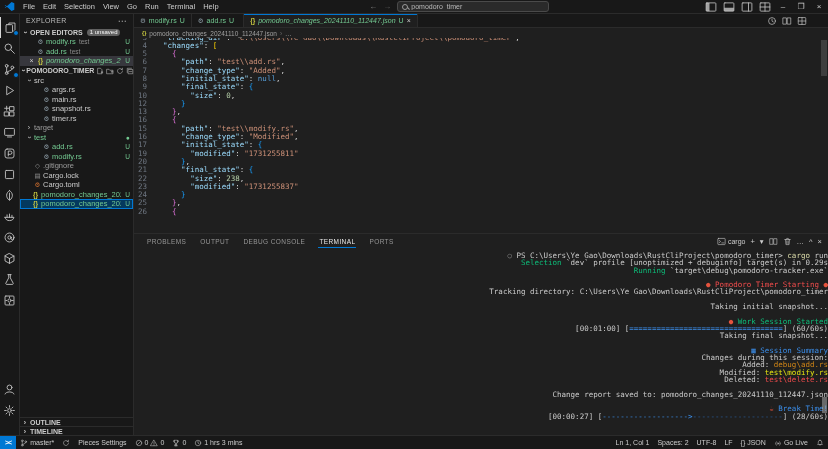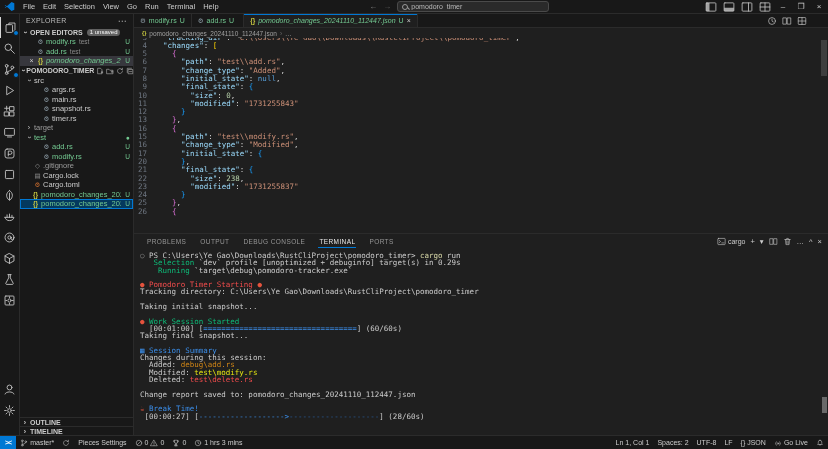--- a/index.html
+++ b/index.html
@@ -108,21 +108,21 @@
   .ptab { font-size:6.5px; letter-spacing:.4px; color:#969696; padding:0 7px; height:100%;
     display:flex; align-items:center; position:relative; }
   .ptab.active { color:#e7e7e7; }
   .ptab.active::after { content:""; position:absolute; left:6px; right:6px; bottom:0; height:1px; background:#0078d4; }
   .panel-actions { margin-left:auto; display:flex; align-items:center; gap:5px; color:#cccccc; font-size:7.5px; }
   .panel-actions .ig { width:9px; height:9px; }
   .term-picker { display:flex; align-items:center; gap:2px; color:#cccccc; font-size:7px; }
   .termwrap { flex:1; position:relative; overflow:hidden; }
   .term { padding:4px 0 0 6px; font-family:"DejaVu Sans Mono","DejaVu Sans", monospace;
     font-size:7.5px; }
-  .tl { line-height:7.3px; height:7.3px; white-space:pre; }
+  .tl { line-height:7.3px; height:7.3px; white-space:pre;text-align:right; }
   .t-f { color:#cccccc; } .t-g { color:#0dbc79; } .t-r { color:#f14c4c; }
   .t-b { color:#3b8eea; } .t-bd { color:#2a5e9e; } .t-y { color:#dcdcaa; }
   .t-y2 { color:#e5e510; } .t-o { color:#d18616; } .t-d { color:#8c8c8c; }
   .t-et { color:#e5533d; } .t-ec { color:#3b8eea; } .t-ek { color:#e5533d; }
   .term-scroll { position:absolute; right:1px; bottom:22px; width:5px; height:16px; background:rgba(180,180,180,.5); }
 
   
   .statusbar { position:absolute; left:0; right:0; bottom:0; height:14px; background:#181818;
     border-top:1px solid #2b2b2b; display:flex; align-items:center; font-size:7px; color:#cccccc; }
   .st-item { display:flex; align-items:center; gap:2px; padding:0 4px; height:100%; }
@@ -526,27 +526,27 @@
     <div class="codearea">
       <div class="codelines" id="codelines">
           <div class="cl"><span class="ln">3</span><span class="lc"><span class="tok-txt">  </span><span class="tok-k">"tracking_dir"</span><span class="tok-p">: </span><span class="tok-s">"C:\\Users\\Ye Gao\\Downloads\\RustCliProject\\pomodoro_timer"</span><span class="tok-p">,</span></span></div>
           <div class="cl"><span class="ln">4</span><span class="lc"><span class="tok-txt">  </span><span class="tok-k">"changes"</span><span class="tok-p">: </span><span class="tok-bg">[</span></span></div>
           <div class="cl"><span class="ln">5</span><span class="lc"><span class="tok-txt">    </span><span class="tok-bp">{</span></span></div>
           <div class="cl"><span class="ln">6</span><span class="lc"><span class="tok-txt">      </span><span class="tok-k">"path"</span><span class="tok-p">: </span><span class="tok-s">"test\\add.rs"</span><span class="tok-p">,</span></span></div>
           <div class="cl"><span class="ln">7</span><span class="lc"><span class="tok-txt">      </span><span class="tok-k">"change_type"</span><span class="tok-p">: </span><span class="tok-s">"Added"</span><span class="tok-p">,</span></span></div>
           <div class="cl"><span class="ln">8</span><span class="lc"><span class="tok-txt">      </span><span class="tok-k">"initial_state"</span><span class="tok-p">: </span><span class="tok-kw">null</span><span class="tok-p">,</span></span></div>
           <div class="cl"><span class="ln">9</span><span class="lc"><span class="tok-txt">      </span><span class="tok-k">"final_state"</span><span class="tok-p">: </span><span class="tok-bb">{</span></span></div>
           <div class="cl"><span class="ln">10</span><span class="lc"><span class="tok-txt">        </span><span class="tok-k">"size"</span><span class="tok-p">: </span><span class="tok-n">0</span><span class="tok-p">,</span></span></div>
-          <div class="cl"><span class="ln">11</span><span class="lc"><span class="tok-txt">        </span><span class="tok-k">"modified"</span><span class="tok-p">: </span><span class="tok-s">"1731255843"</span></span></div>
           <div class="cl"><span class="ln">12</span><span class="lc"><span class="tok-txt">      </span><span class="tok-bb">}</span></span></div>
           <div class="cl"><span class="ln">13</span><span class="lc"><span class="tok-txt">    </span><span class="tok-bp">}</span><span class="tok-p">,</span></span></div>
           <div class="cl"><span class="ln">16</span><span class="lc"><span class="tok-txt">    </span><span class="tok-bp">{</span></span></div>
           <div class="cl"><span class="ln">15</span><span class="lc"><span class="tok-txt">      </span><span class="tok-k">"path"</span><span class="tok-p">: </span><span class="tok-s">"test\\modify.rs"</span><span class="tok-p">,</span></span></div>
           <div class="cl"><span class="ln">16</span><span class="lc"><span class="tok-txt">      </span><span class="tok-k">"change_type"</span><span class="tok-p">: </span><span class="tok-s">"Modified"</span><span class="tok-p">,</span></span></div>
           <div class="cl"><span class="ln">17</span><span class="lc"><span class="tok-txt">      </span><span class="tok-k">"initial_state"</span><span class="tok-p">: </span><span class="tok-bb">{</span></span></div>
+          <div class="cl"><span class="ln">19</span><span class="lc"><span class="tok-txt">        </span><span class="tok-k">"modified"</span><span class="tok-p">: </span><span class="tok-s">"1731255811"</span></span></div>
           <div class="cl"><span class="ln">20</span><span class="lc"><span class="tok-txt">      </span><span class="tok-bb">}</span><span class="tok-p">,</span></span></div>
           <div class="cl"><span class="ln">21</span><span class="lc"><span class="tok-txt">      </span><span class="tok-k">"final_state"</span><span class="tok-p">: </span><span class="tok-bb">{</span></span></div>
           <div class="cl"><span class="ln">22</span><span class="lc"><span class="tok-txt">        </span><span class="tok-k">"size"</span><span class="tok-p">: </span><span class="tok-n">238</span><span class="tok-p">,</span></span></div>
           <div class="cl"><span class="ln">23</span><span class="lc"><span class="tok-txt">        </span><span class="tok-k">"modified"</span><span class="tok-p">: </span><span class="tok-s">"1731255837"</span></span></div>
           <div class="cl"><span class="ln">24</span><span class="lc"><span class="tok-txt">      </span><span class="tok-bb">}</span></span></div>
           <div class="cl"><span class="ln">25</span><span class="lc"><span class="tok-txt">    </span><span class="tok-bp">}</span><span class="tok-p">,</span></span></div>
           <div class="cl"><span class="ln">26</span><span class="lc"><span class="tok-txt">    </span><span class="tok-bp">{</span></span></div>
         </div>
       <div class="vscroll"></div>
     </div>

